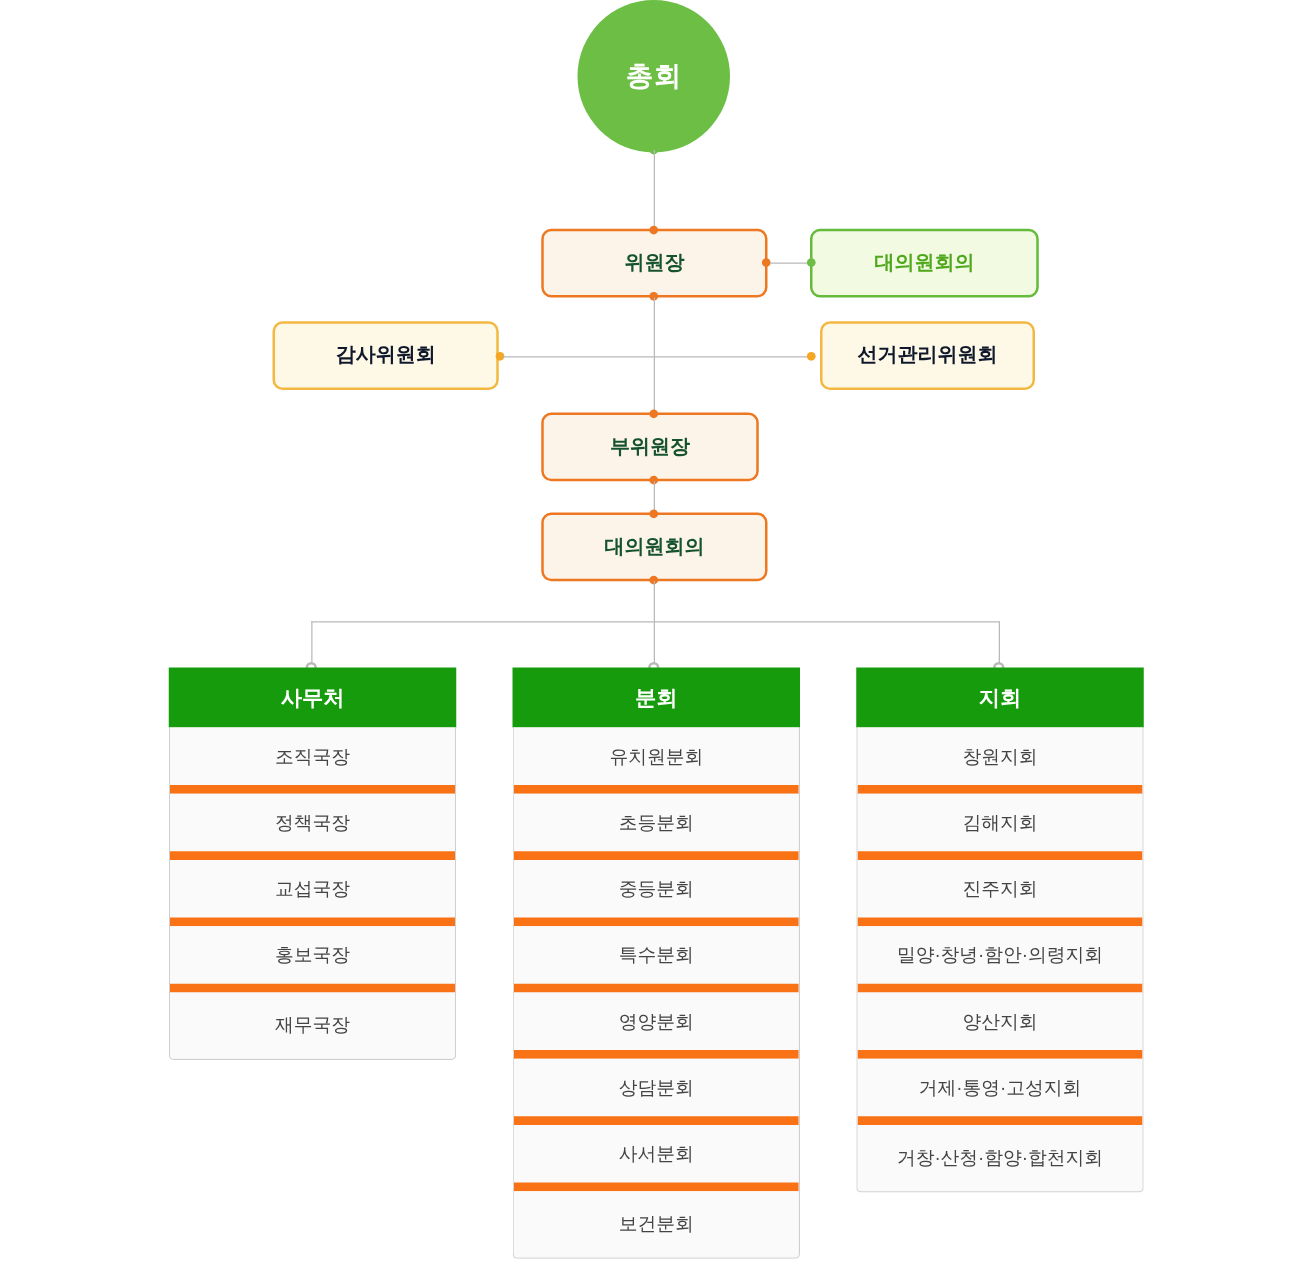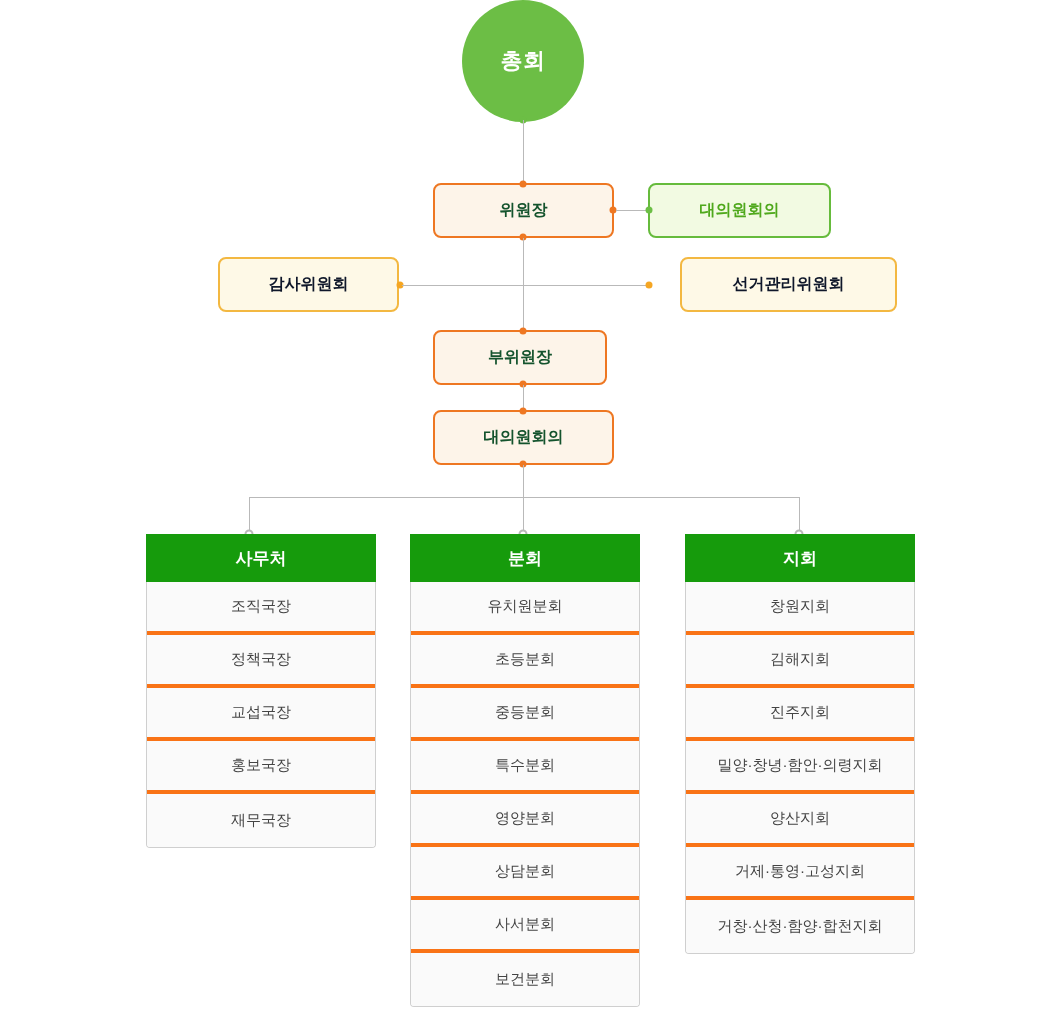--- a/index.html
+++ b/index.html
@@ -105,21 +105,21 @@
     background: #FAFAFA;
     overflow: hidden;
   }
   .col-item {
     height: 53px;
     display: flex;
     align-items: center;
     justify-content: center;
     font-size: 15px;
     color: #444444;
-    border-bottom: 4px solid #f97316;
+    border-bottom: 7px solid #f97316;
     background: #FAFAFA;
   }
   .col-item:last-child { border-bottom: none; }
 </style>
 </head>
 <body>
 
 <div id="chart">
 
   <div class="circle-node" style="left:462px; top:0px;">
@@ -146,21 +146,21 @@
 
   <div class="line-v" style="left:523px; top:238px; height:92px;"></div>
 
   <div class="node-box yellow" style="left:218px; top:257px; width:181px; height:55px;">
     <span>감사위원회</span>
   </div>
   <div class="dot yellow" style="left:400px; top:285px;"></div>
 
   <div class="line-h" style="left:402px; top:285px; width:246px;"></div>
 
-  <div class="node-box yellow" style="left:680px; top:257px; width:217px; height:55px;">
+  <div class="node-box yellow" style="left:656px; top:257px; width:172px; height:55px;">
     <span>선거관리위원회</span>
   </div>
   <div class="dot yellow" style="left:649px; top:285px;"></div>
 
   <div class="node-box orange" style="left:433px; top:330px; width:174px; height:55px;">
     <span>부위원장</span>
   </div>
   <div class="dot orange" style="left:523px; top:331px;"></div>
   <div class="dot orange" style="left:523px; top:384px;"></div>
 
@@ -177,21 +177,21 @@
   <div class="line-h" style="left:249px; top:497px; width:551px;"></div>
 
   <div class="line-v" style="left:249px; top:497px; height:37px;"></div>
   <div class="line-v" style="left:523px; top:497px; height:37px;"></div>
   <div class="line-v" style="left:799px; top:497px; height:37px;"></div>
 
   <div class="dot ring" style="left:249px; top:534px;"></div>
   <div class="dot ring" style="left:523px; top:534px;"></div>
   <div class="dot ring" style="left:799px; top:534px;"></div>
 
-  <div class="column" style="left:135px; top:534px;margin-left:11px;">
+  <div class="column" style="left:135px; top:534px;">
     <div class="col-header">
       <span>사무처</span>
     </div>
     <div class="col-list">
       <div class="col-item">조직국장</div>
       <div class="col-item">정책국장</div>
       <div class="col-item">교섭국장</div>
       <div class="col-item">홍보국장</div>
       <div class="col-item">재무국장</div>
     </div>

